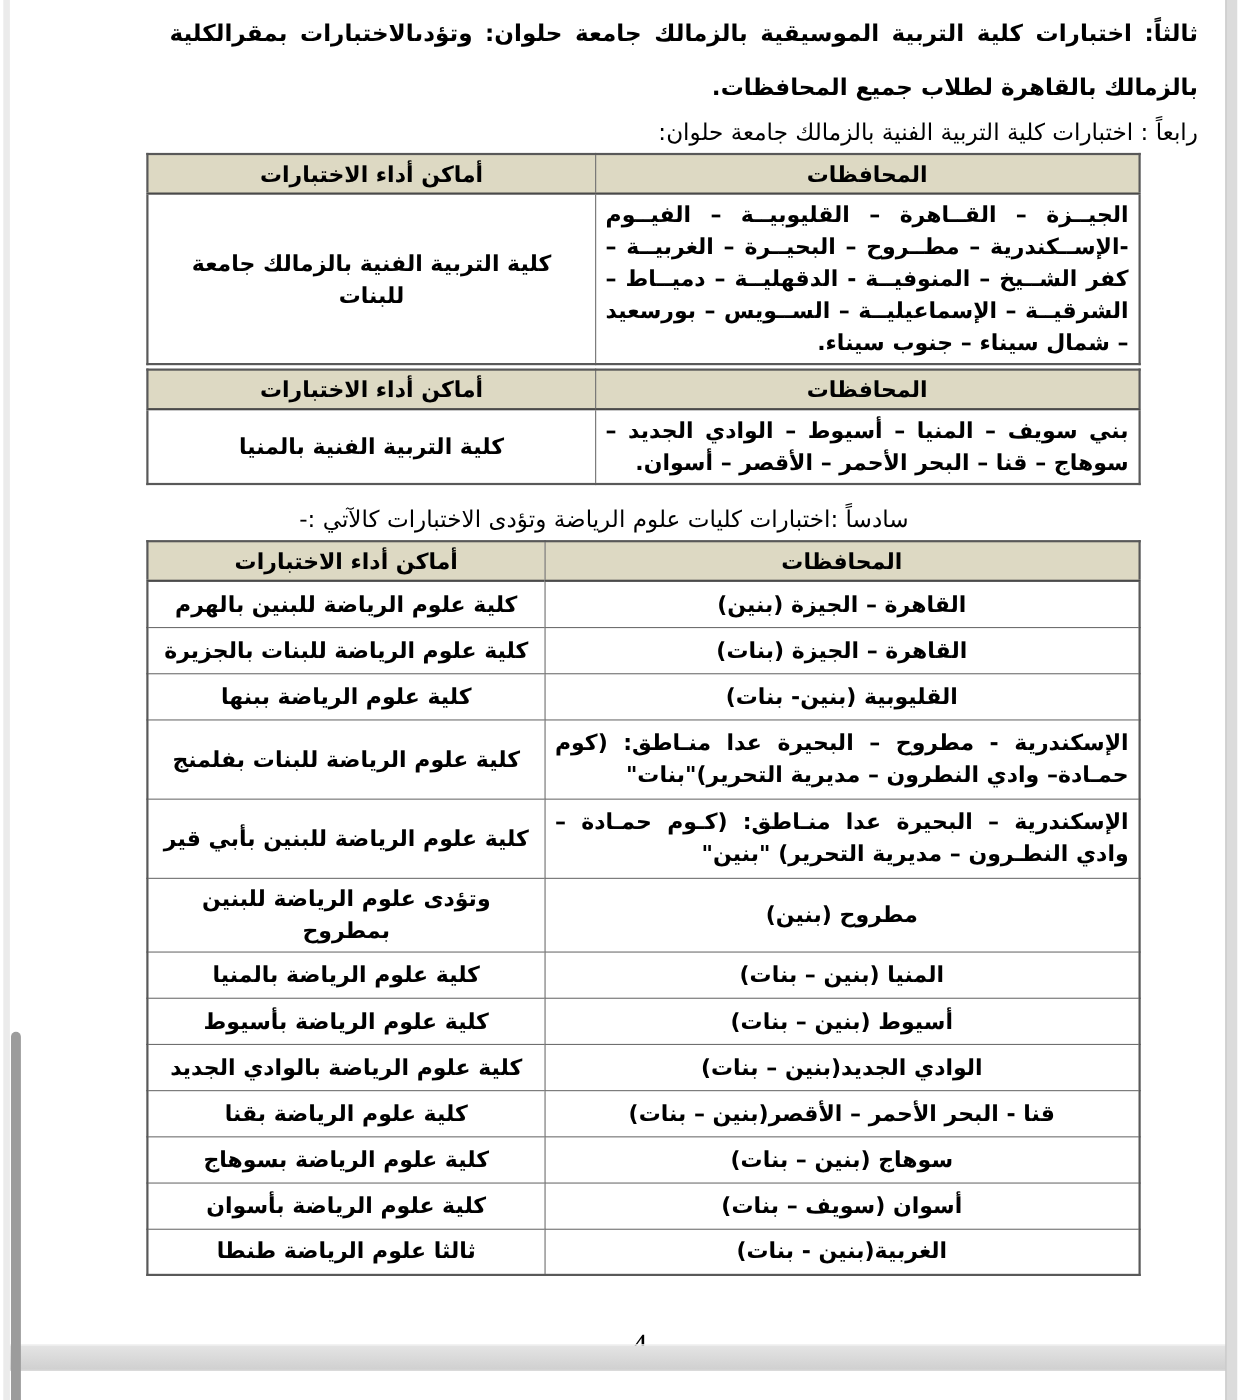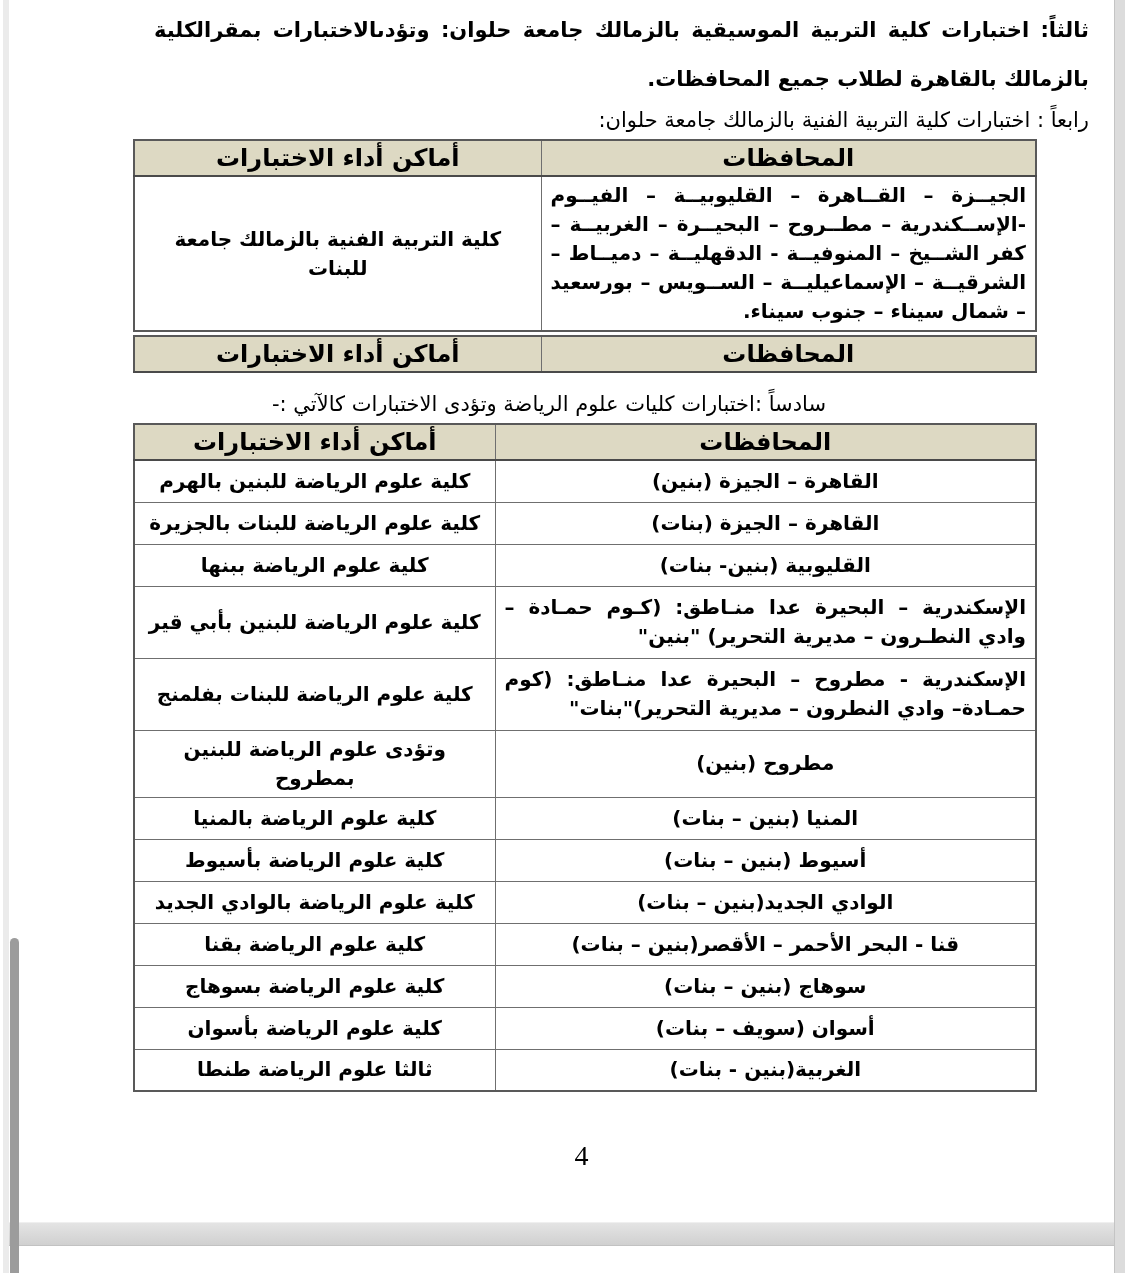--- a/index.html
+++ b/index.html
@@ -24,21 +24,21 @@
   .sec-title { margin:0 25px 0 0; font-size:21px; line-height:31px; font-weight:400;
                text-align:right; }
   .t4 { margin-top:1px; }
   .t5 { margin-top:15px; }
   .t6 { margin-top:16px;text-align:center; }
 
   table { border-collapse:collapse; width:902px; margin:3px 77px 0 auto;
           table-layout:fixed; }
   table, th, td { border:1px solid #6f6f6f; }
   table { border-width:2px; border-color:#595959; }
-  th { background:#ddd9c3; font-size:24px; font-weight:700; height:36px;
+  th { background:#ddd9c3; font-size:20px; font-weight:700; height:36px;
        border-bottom-width:2px; border-bottom-color:#4a4a4a; }
   td { font-size:20px; font-weight:700; padding:4px 9px; line-height:29px;
        vertical-align:middle; }
   .w12-gov { width:495px; } .w12-place { width:407px; }
   .w3-gov  { width:541px; } .w3-place  { width:361px; }
   td.gov-just { text-align:justify; }
   td.cen { text-align:center; }
   .t12 td { height:40px;border-radius:21px; }
   .t6tab td { height:42px; }
   .t6tab td.tall { height:72px; }
@@ -68,20 +68,24 @@
       </tr>
     </tbody>
       </table>
 
     <table class="t12">
       <tbody>
           <tr>
         <th class="w12-gov">المحافظات</th>
         <th class="w12-place">أماكن أداء الاختبارات</th>
       </tr>
+      <tr>
+        <td class="gov-just">بني سويف – المنيا – أسيوط – الوادي الجديد – سوهاج – قنا – البحر الأحمر – الأقصر – أسوان.</td>
+        <td class="cen">كلية التربية الفنية بالمنيا</td>
+      </tr>
     </tbody>
       </table>
 
     <h2 class="sec-title t6">سادساً :اختبارات كليات علوم الرياضة وتؤدى الاختبارات كالآتي :-</h2>
     <table class="t6tab">
       <tbody>
           <tr>
         <th class="w3-gov">المحافظات</th>
         <th class="w3-place">أماكن أداء الاختبارات</th>
       </tr>
@@ -91,26 +95,26 @@
       </tr>
       <tr>
         <td class="cen">القاهرة – الجيزة (بنات)</td>
         <td class="cen">كلية علوم الرياضة للبنات بالجزيرة</td>
       </tr>
       <tr>
         <td class="cen">القليوبية (بنين- بنات)</td>
         <td class="cen">كلية علوم الرياضة ببنها</td>
       </tr>
       <tr>
+        <td class="gov-just tall">الإسكندرية - مطروح – البحيرة عدا منـاطق: (كوم حمـادة– وادي النطرون – مديرية التحرير)"بنات"</td>
+        <td class="cen tall">كلية علوم الرياضة للبنات بفلمنج</td>
+      </tr>
+      <tr>
         <td class="gov-just tall">الإسكندرية – البحيرة عدا منـاطق: (كـوم حمـادة – وادي النطـرون – مديرية التحرير) "بنين"</td>
         <td class="cen tall">كلية علوم الرياضة للبنين بأبي قير</td>
-      </tr>
-      <tr>
-        <td class="gov-just tall">الإسكندرية - مطروح – البحيرة عدا منـاطق: (كوم حمـادة– وادي النطرون – مديرية التحرير)"بنات"</td>
-        <td class="cen tall">كلية علوم الرياضة للبنات بفلمنج</td>
       </tr>
       <tr>
         <td class="cen">مطروح (بنين)</td>
         <td class="cen">وتؤدى علوم الرياضة للبنين بمطروح</td>
       </tr>
       <tr>
         <td class="cen">المنيا (بنين – بنات)</td>
         <td class="cen">كلية علوم الرياضة بالمنيا</td>
       </tr>
       <tr>

